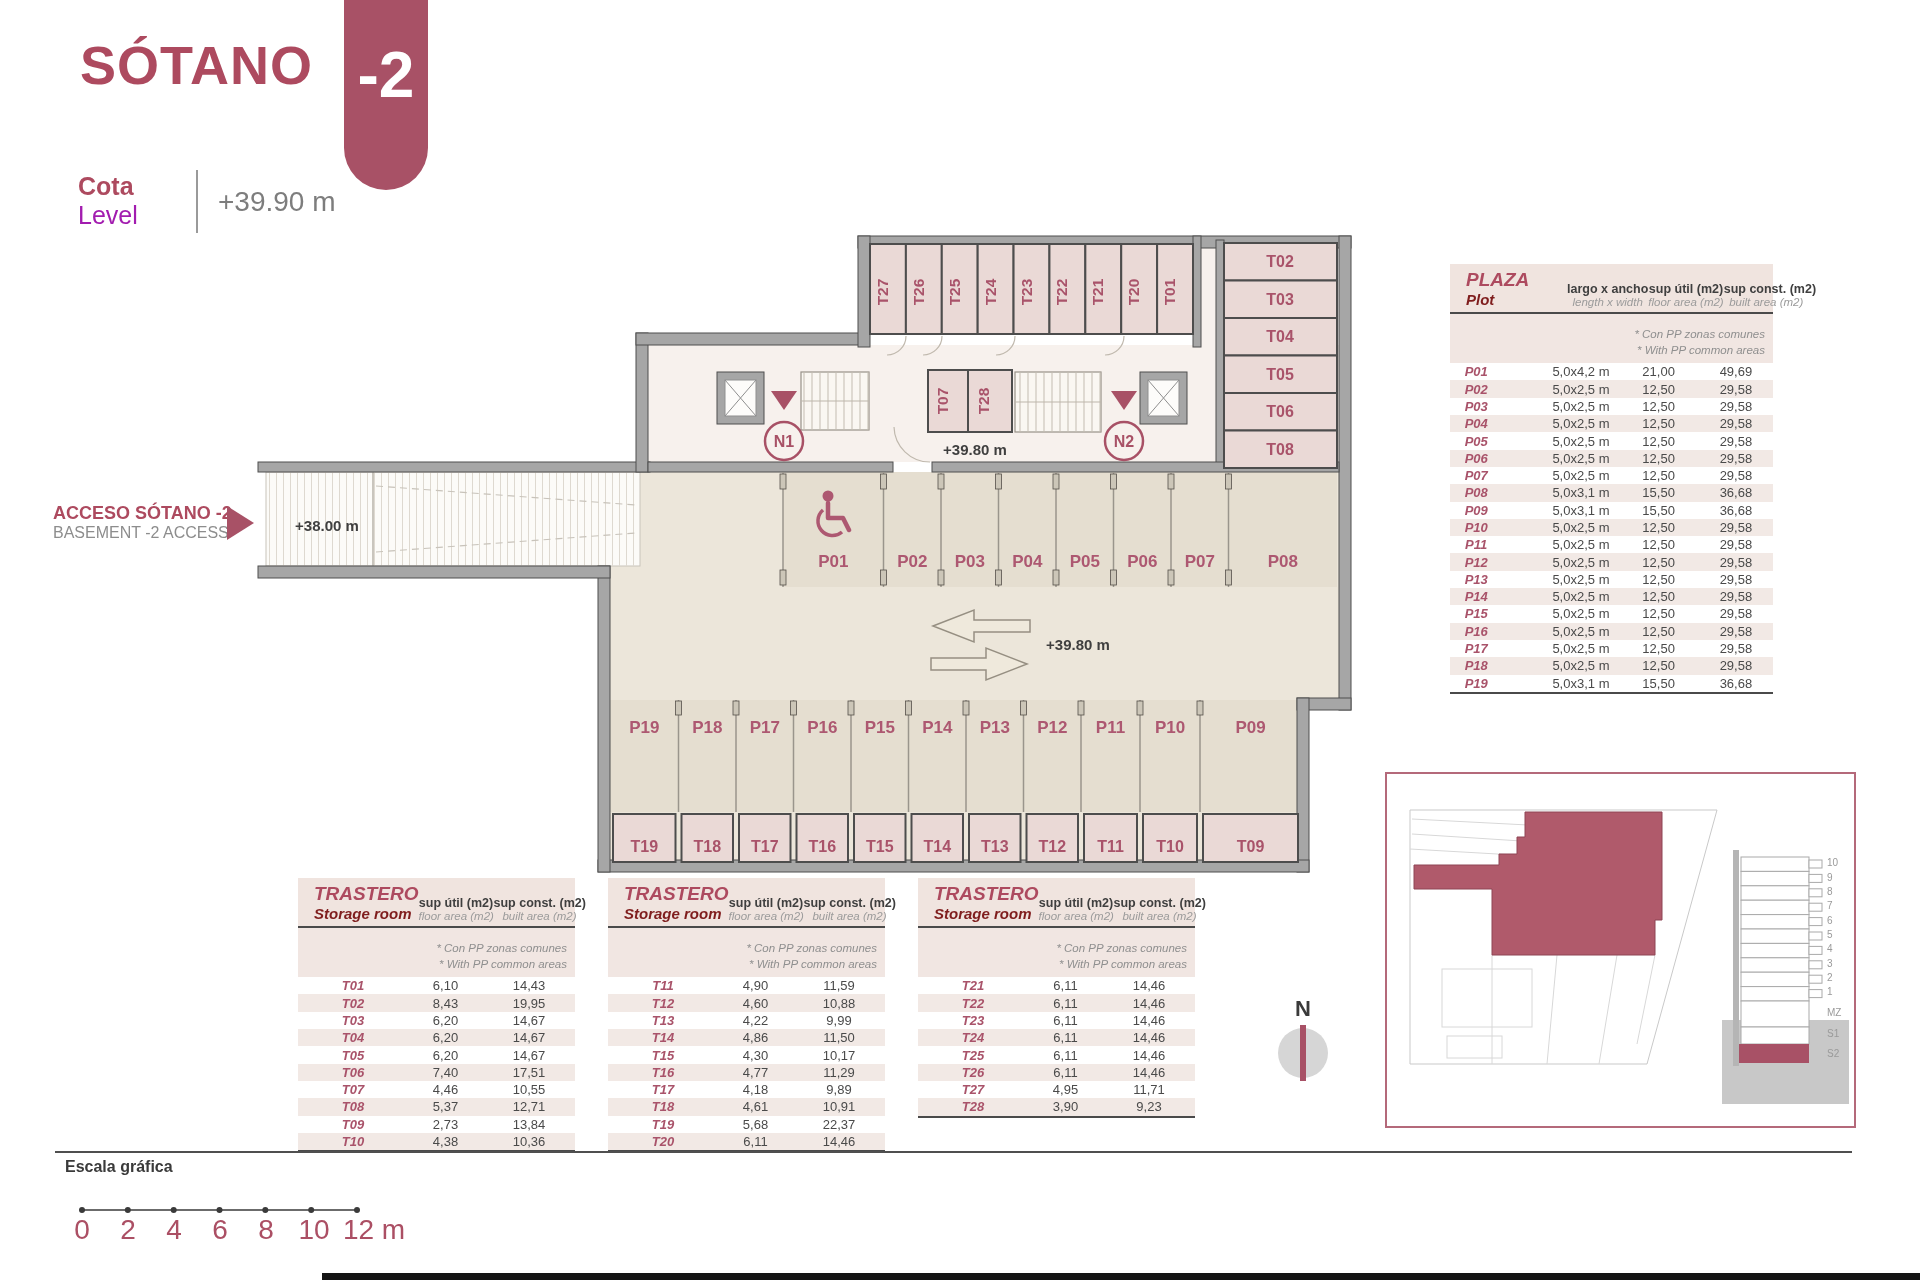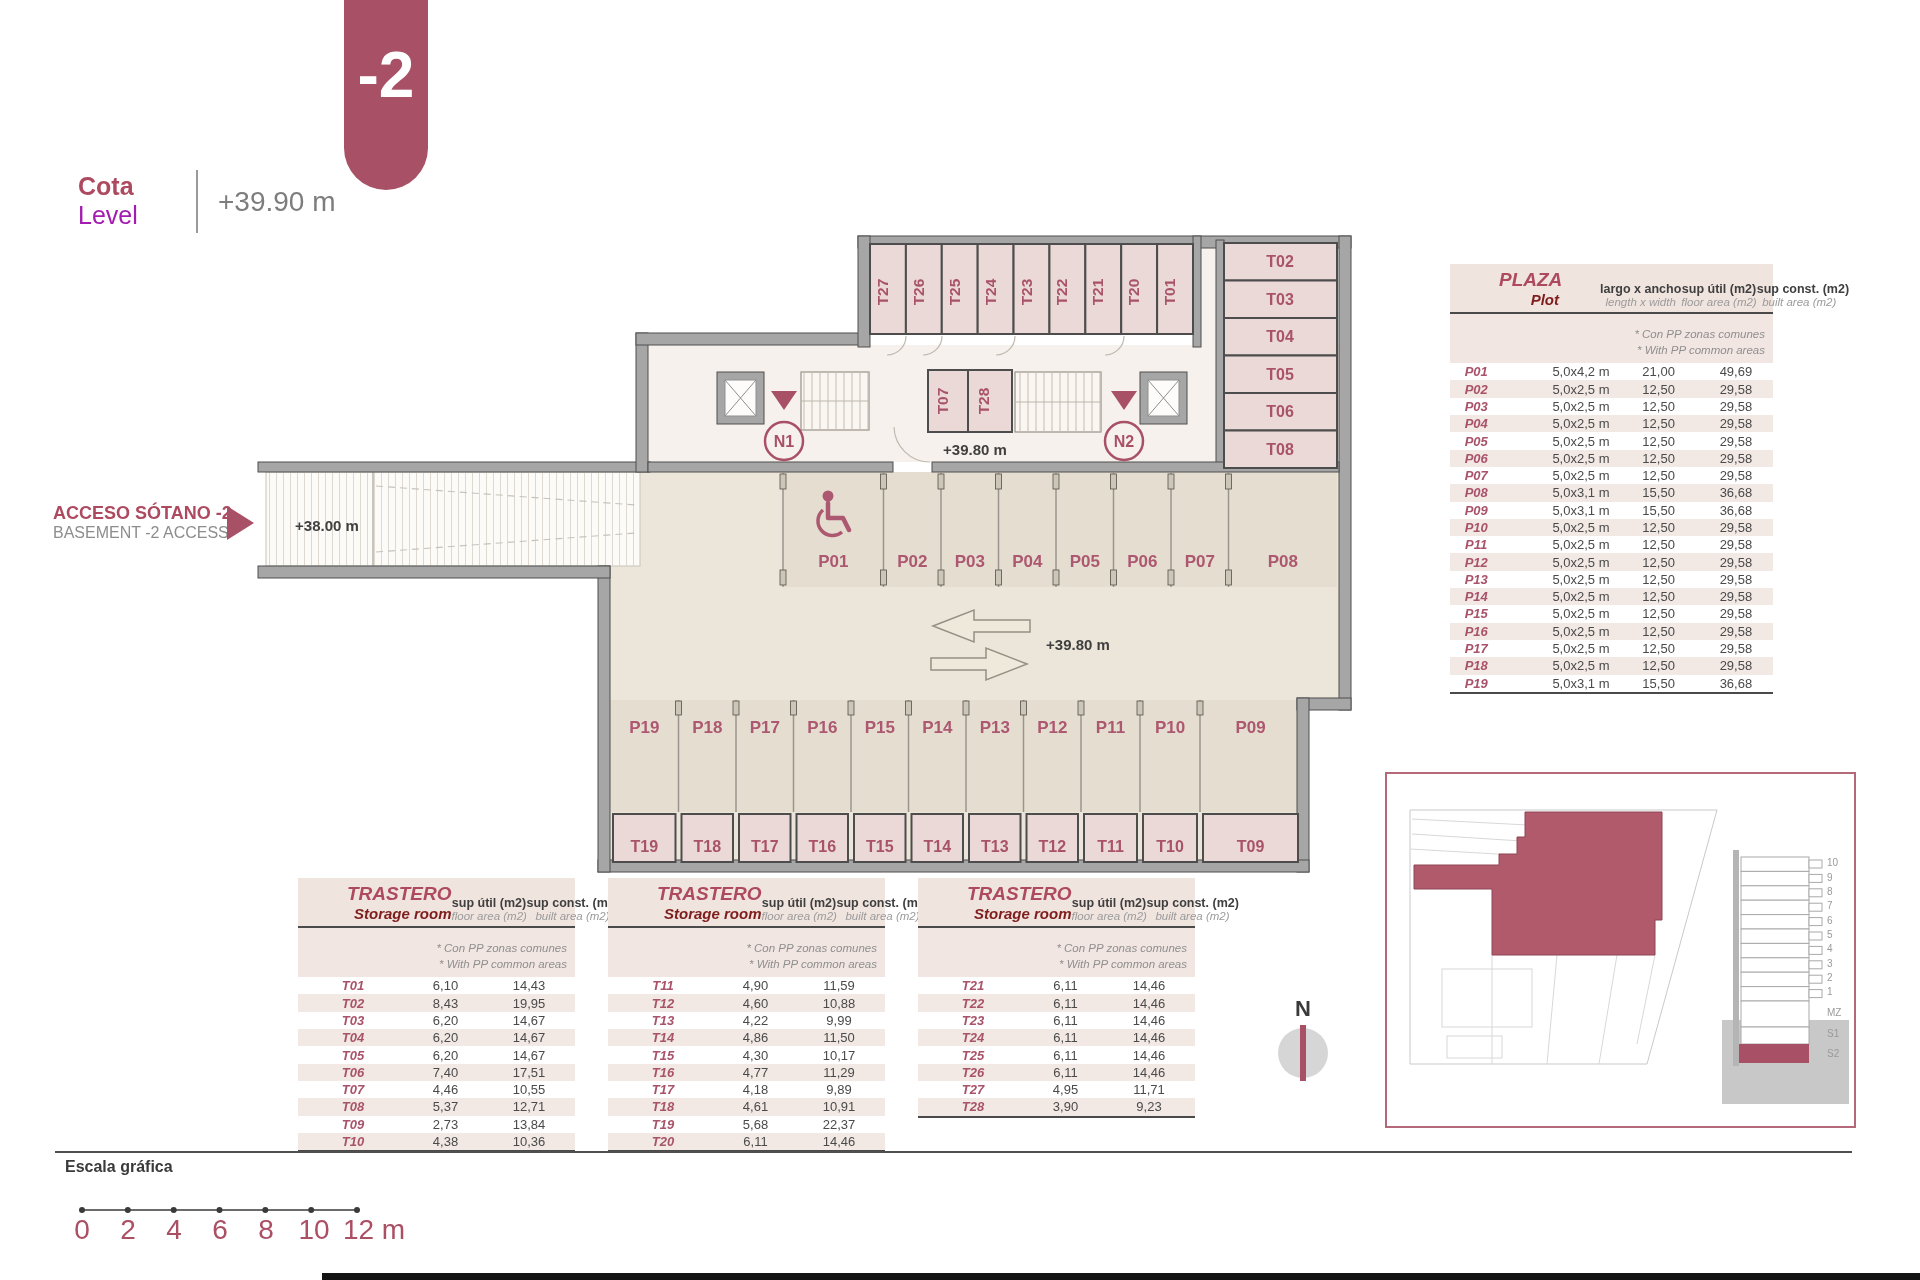--- a/index.html
+++ b/index.html
@@ -37,21 +37,21 @@
   .arc{fill:none;stroke:#c0b9ae;stroke-width:1.2;}
   .ncirc{fill:#f7f1ed;stroke:#a85166;stroke-width:2.5;}
   .ntxt{fill:#a85166;font-weight:700;font-size:16px;}
   .stair{fill:#faf7f2;stroke:#979188;stroke-width:1.2;}
   .tline{stroke:#bdb6ab;stroke-width:1;}
 
   
   .table{background:#fff;}
   .thead{display:flex;align-items:flex-end;background:#f0e4df;border-bottom:2px solid #4a4a4a;padding:5px 0 4px;}
   .hc{text-align:center;white-space:nowrap;}
-  .hc.left{text-align:right;padding-left:4px;margin-left:45px;}
+  .hc.left{text-align:left;padding-left:16px;}
   .hm{font-size:12.5px;font-weight:700;color:#3f3f3f;}
   .hs{font-size:11.5px;font-style:italic;color:#9b9b9b;}
   .ttl-es{font-size:19px;font-weight:700;font-style:italic;color:#ad4a5f;}
   .ttl-en{font-size:15px;font-weight:700;font-style:italic;color:#7f1d1d;}
   .tnote{background:#f1e6e2;text-align:right;font-style:italic;color:#8f8f8f;font-size:11.5px;
          padding:12px 8px 5px;line-height:1.4;}
   .trow{display:flex;height:17.3px;align-items:center;}
   .trow.alt{background:#f2e9e5;}
   .tc{text-align:center;font-size:13px;color:#4a4a4a;}
   .tc.c0{color:#a9536a;font-weight:700;font-style:italic;}
@@ -78,20 +78,21 @@
   .hrule{left:55px;top:1151px;width:1797px;height:2px;background:#4f4f4f;}
   .scale-title{left:65px;top:1158px;font-size:16px;font-weight:700;color:#3a3a3a;}
   .stick{top:1214px;font-size:28px;color:#ab4f64;transform:translateX(-50%);white-space:nowrap;}
   .blackbar{left:322px;top:1273px;width:1598px;height:7px;background:#141414;}
 </style>
 </head>
 <body>
 
 <div class="page">
 
+  <div class="abs title-es">SÓTANO</div>
   <div class="abs cota-es">Cota</div>
   <div class="abs cota-en">Level</div>
   <div class="abs cota-line"></div>
   <div class="abs cota-val">+39.90 m</div>
   <div class="abs badge"><span>-2</span></div>
 
   <div class="abs access-es">ACCESO SÓTANO -2</div>
   <div class="abs access-en">BASEMENT -2 ACCESS</div>
   <div class="abs access-arrow"></div>
 

